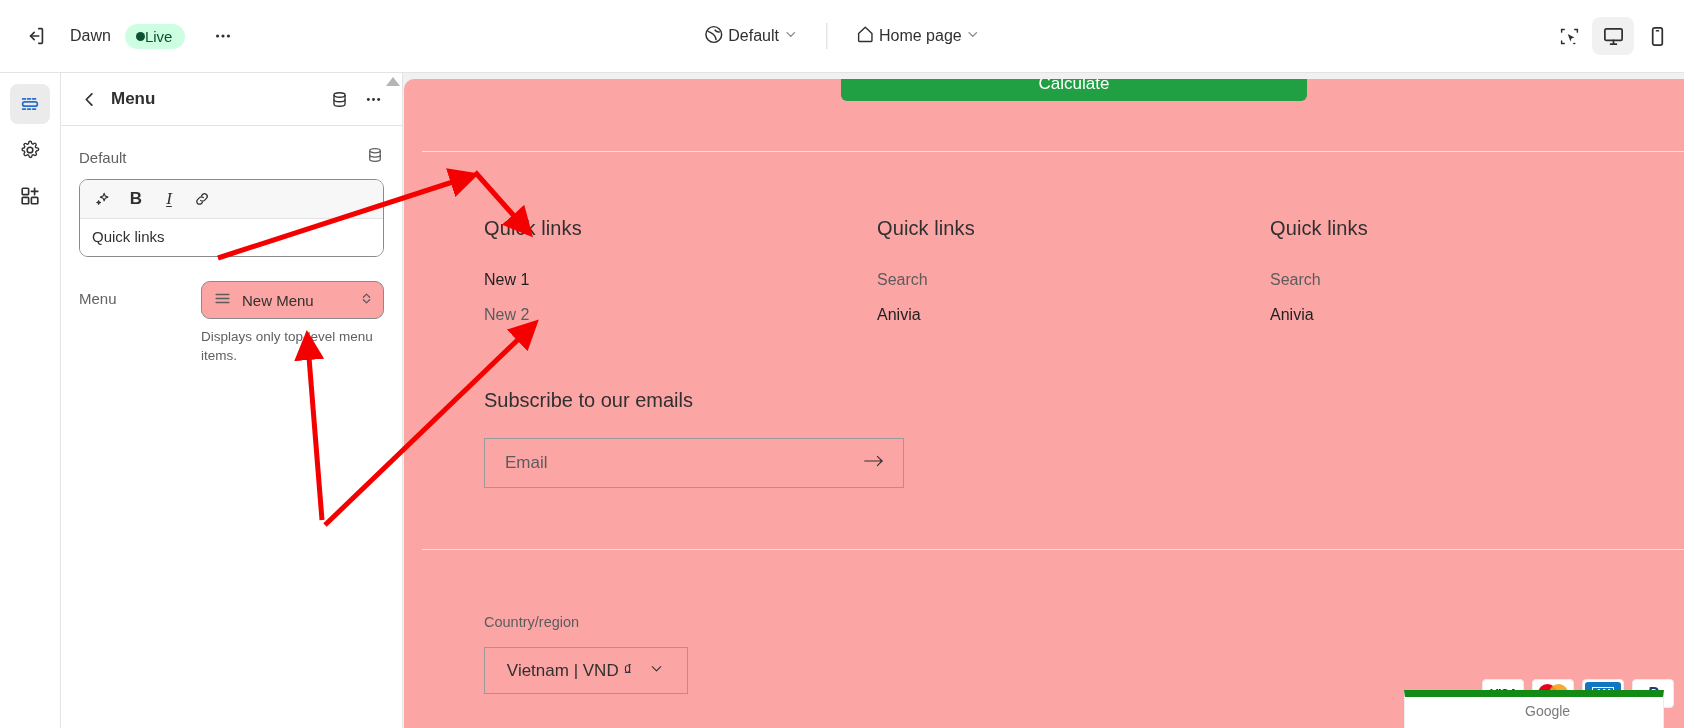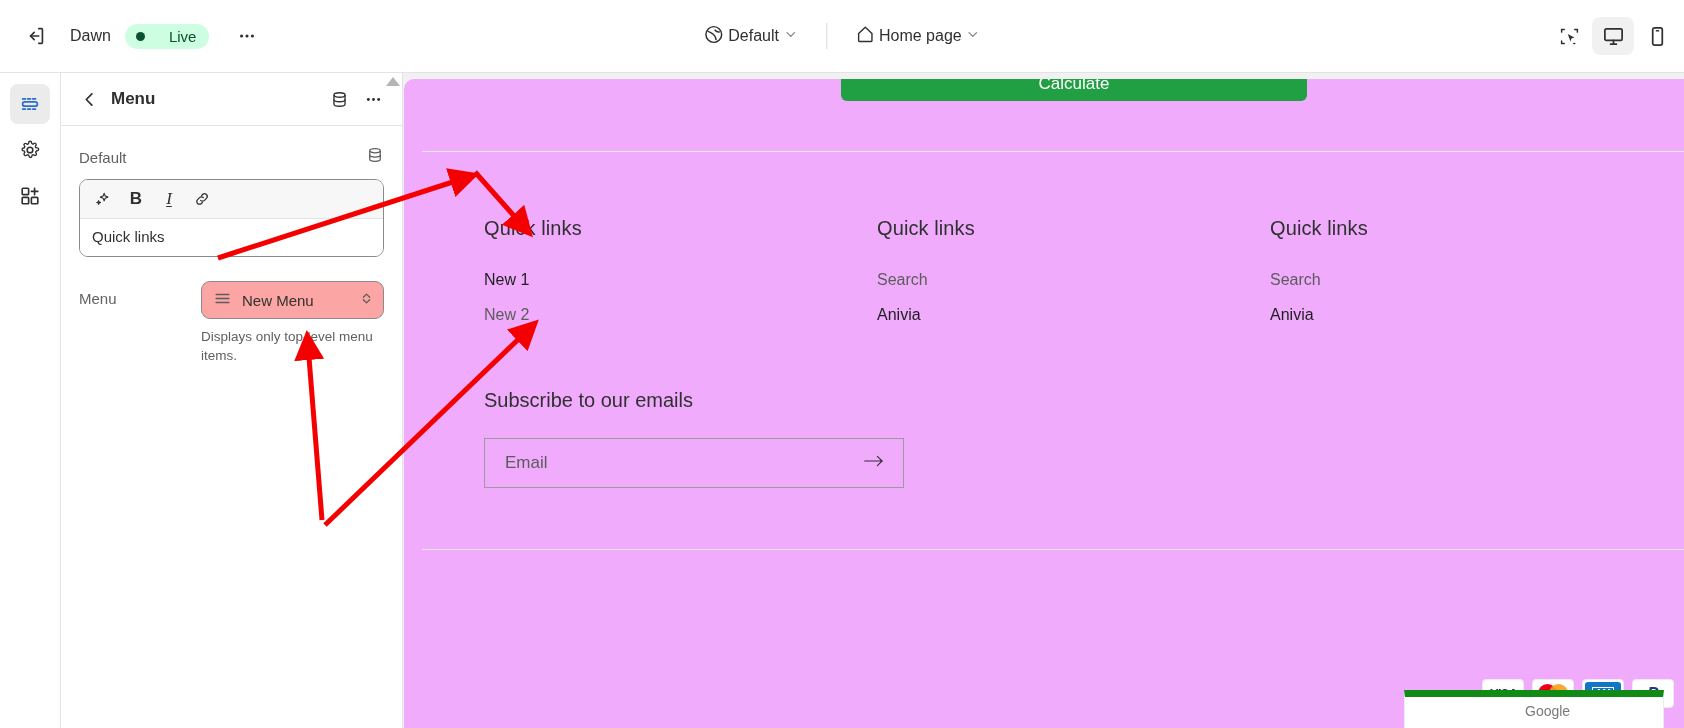--- a/index.html
+++ b/index.html
@@ -25,21 +25,21 @@
   .icon-btn {
     width: 40px; height: 40px; border-radius: 8px;
     display: flex; align-items: center; justify-content: center;
     cursor: pointer; background: transparent; border: none;
   }
   .theme-name {
     font-size: 16px; color: #303030; font-weight: 400;
     margin-left: 14px; margin-right: 14px; white-space: nowrap;
   }
   .live-badge {
-    display: inline-flex; align-items: center; gap: 24px;
+    display: inline-flex; align-items: center; gap: 0;
     background: #cdfee1; color: #0c5132;
     border-radius: 999px; padding: 5px 13px 5px 11px;
     font-size: 15px; line-height: 1; white-space: nowrap;
   }
   .live-dot { width: 9px; height: 9px; border-radius: 50%; background: #0c5132; display:block; }
   .dots-btn { margin-left: 18px; }
 
   .topbar-center {
     position: absolute; left: 50%; transform: translateX(-50%);
     display: flex; align-items: center; gap: 0;
@@ -128,21 +128,21 @@
     border-bottom: 9px solid #b5b5b5;
   }
 
   
   .preview-wrap {
     position: absolute; top: 73px; left: 404px; right: 0; height: 655px;
     background: #f1f1f1; padding: 6px 0 0 0;
   }
   .preview {
     position: relative; width: 100%; height: 100%;
-    background: #f0abfc; border-top-left-radius: 10px; overflow: hidden;
+    background: #fca5a5; border-top-left-radius: 10px; overflow: hidden;
     font-family: "Liberation Sans", sans-serif;
   }
 
   .calculate-btn {
     position: absolute; top: -12px; left: 437px; width: 466px; height: 34px;
     background: #21a043; border-radius: 6px;
     color: #ffffff; font-size: 17px;
     display: flex; align-items: center; justify-content: center;
   }
 
@@ -441,20 +441,31 @@
           <span class="sub-arrow">
             <svg width="22" height="18" viewBox="0 0 26 18" fill="none" stroke="#303030" stroke-width="1.3" stroke-linecap="round" stroke-linejoin="round">
               <path d="M2 9h21M17 3.5 22.5 9 17 14.5"></path>
             </svg>
           </span>
         </div>
       </div>
 
       <div class="footer-rule"></div>
 
+      <div class="country">
+        <div class="country-label">Country/region</div>
+        <div class="country-select">
+          <span>Vietnam | VND ₫</span>
+          <span>
+            <svg width="17" height="17" viewBox="0 0 24 24" fill="none" stroke="#303030" stroke-width="1.5" stroke-linecap="round" stroke-linejoin="round">
+                <path d="M6 9.5l6 6 6-6"></path>
+              </svg>
+          </span>
+        </div>
+      </div>
 
       <div class="payments">
         <div class="pay">
           <span class="pay-visa">VISA</span>
         </div>
         <div class="pay">
           <span class="mc-wrap">
             <span class="mc-c mc-red"></span>
               <span class="mc-c mc-yel"></span>
           </span>

